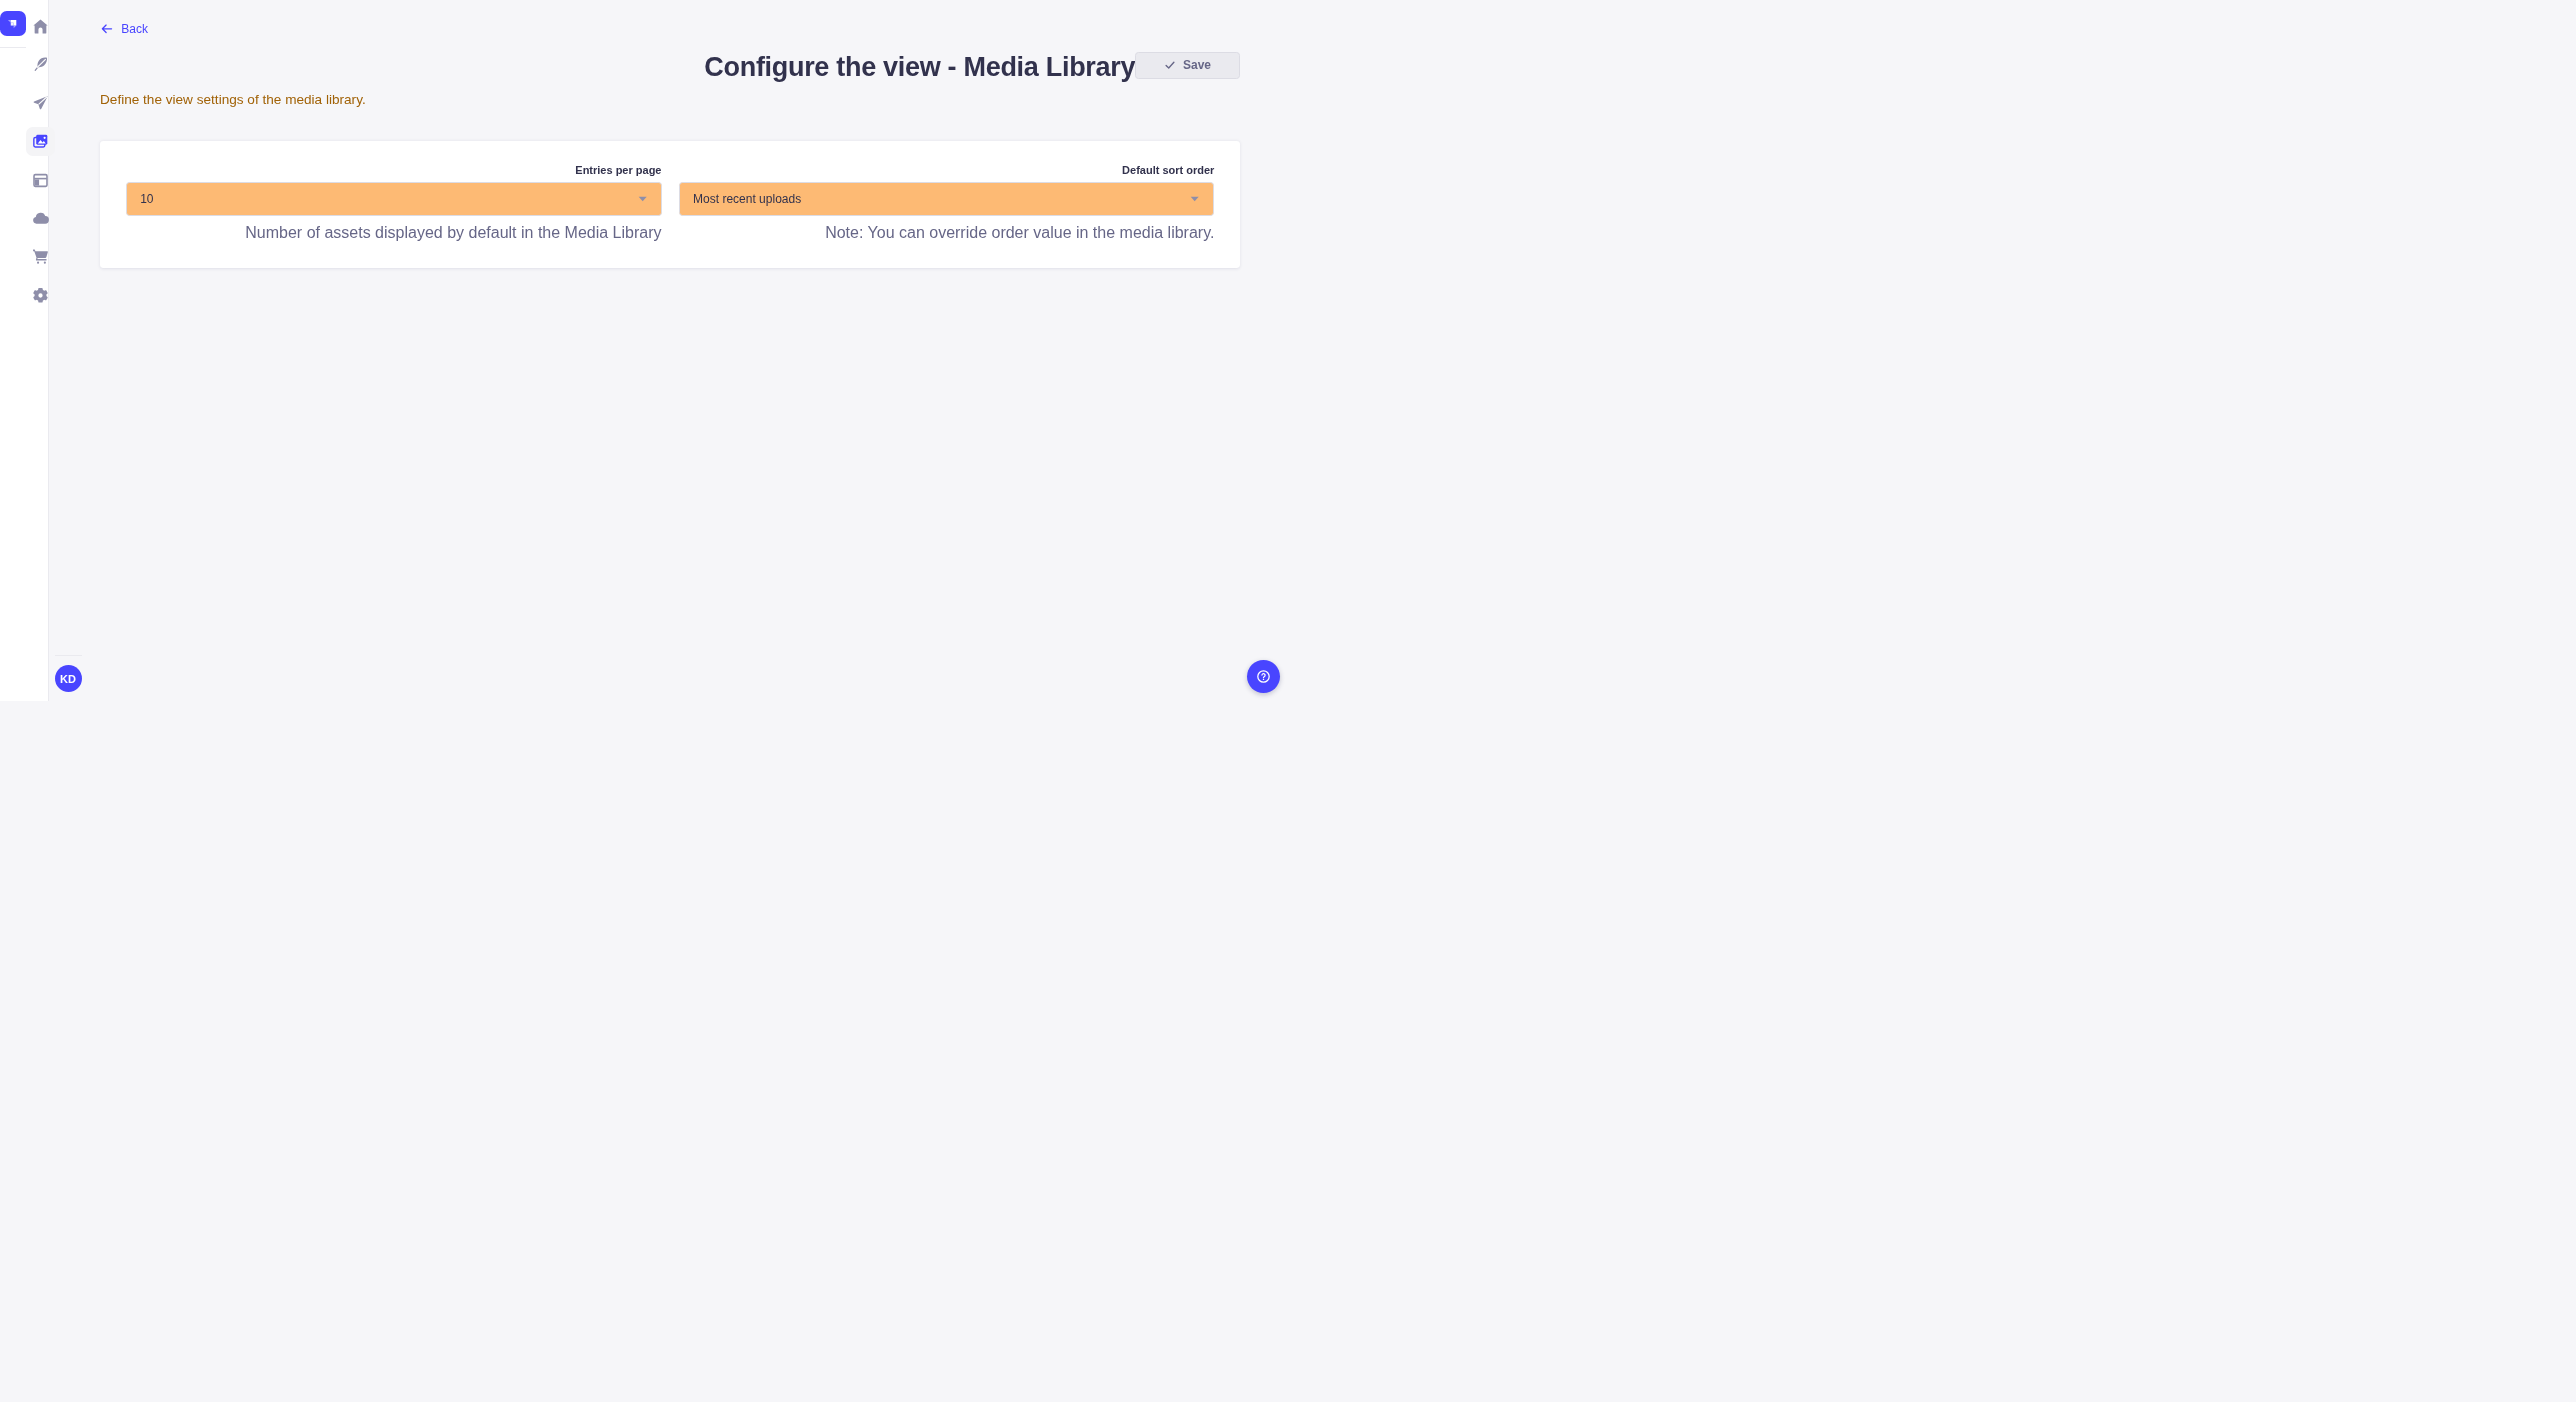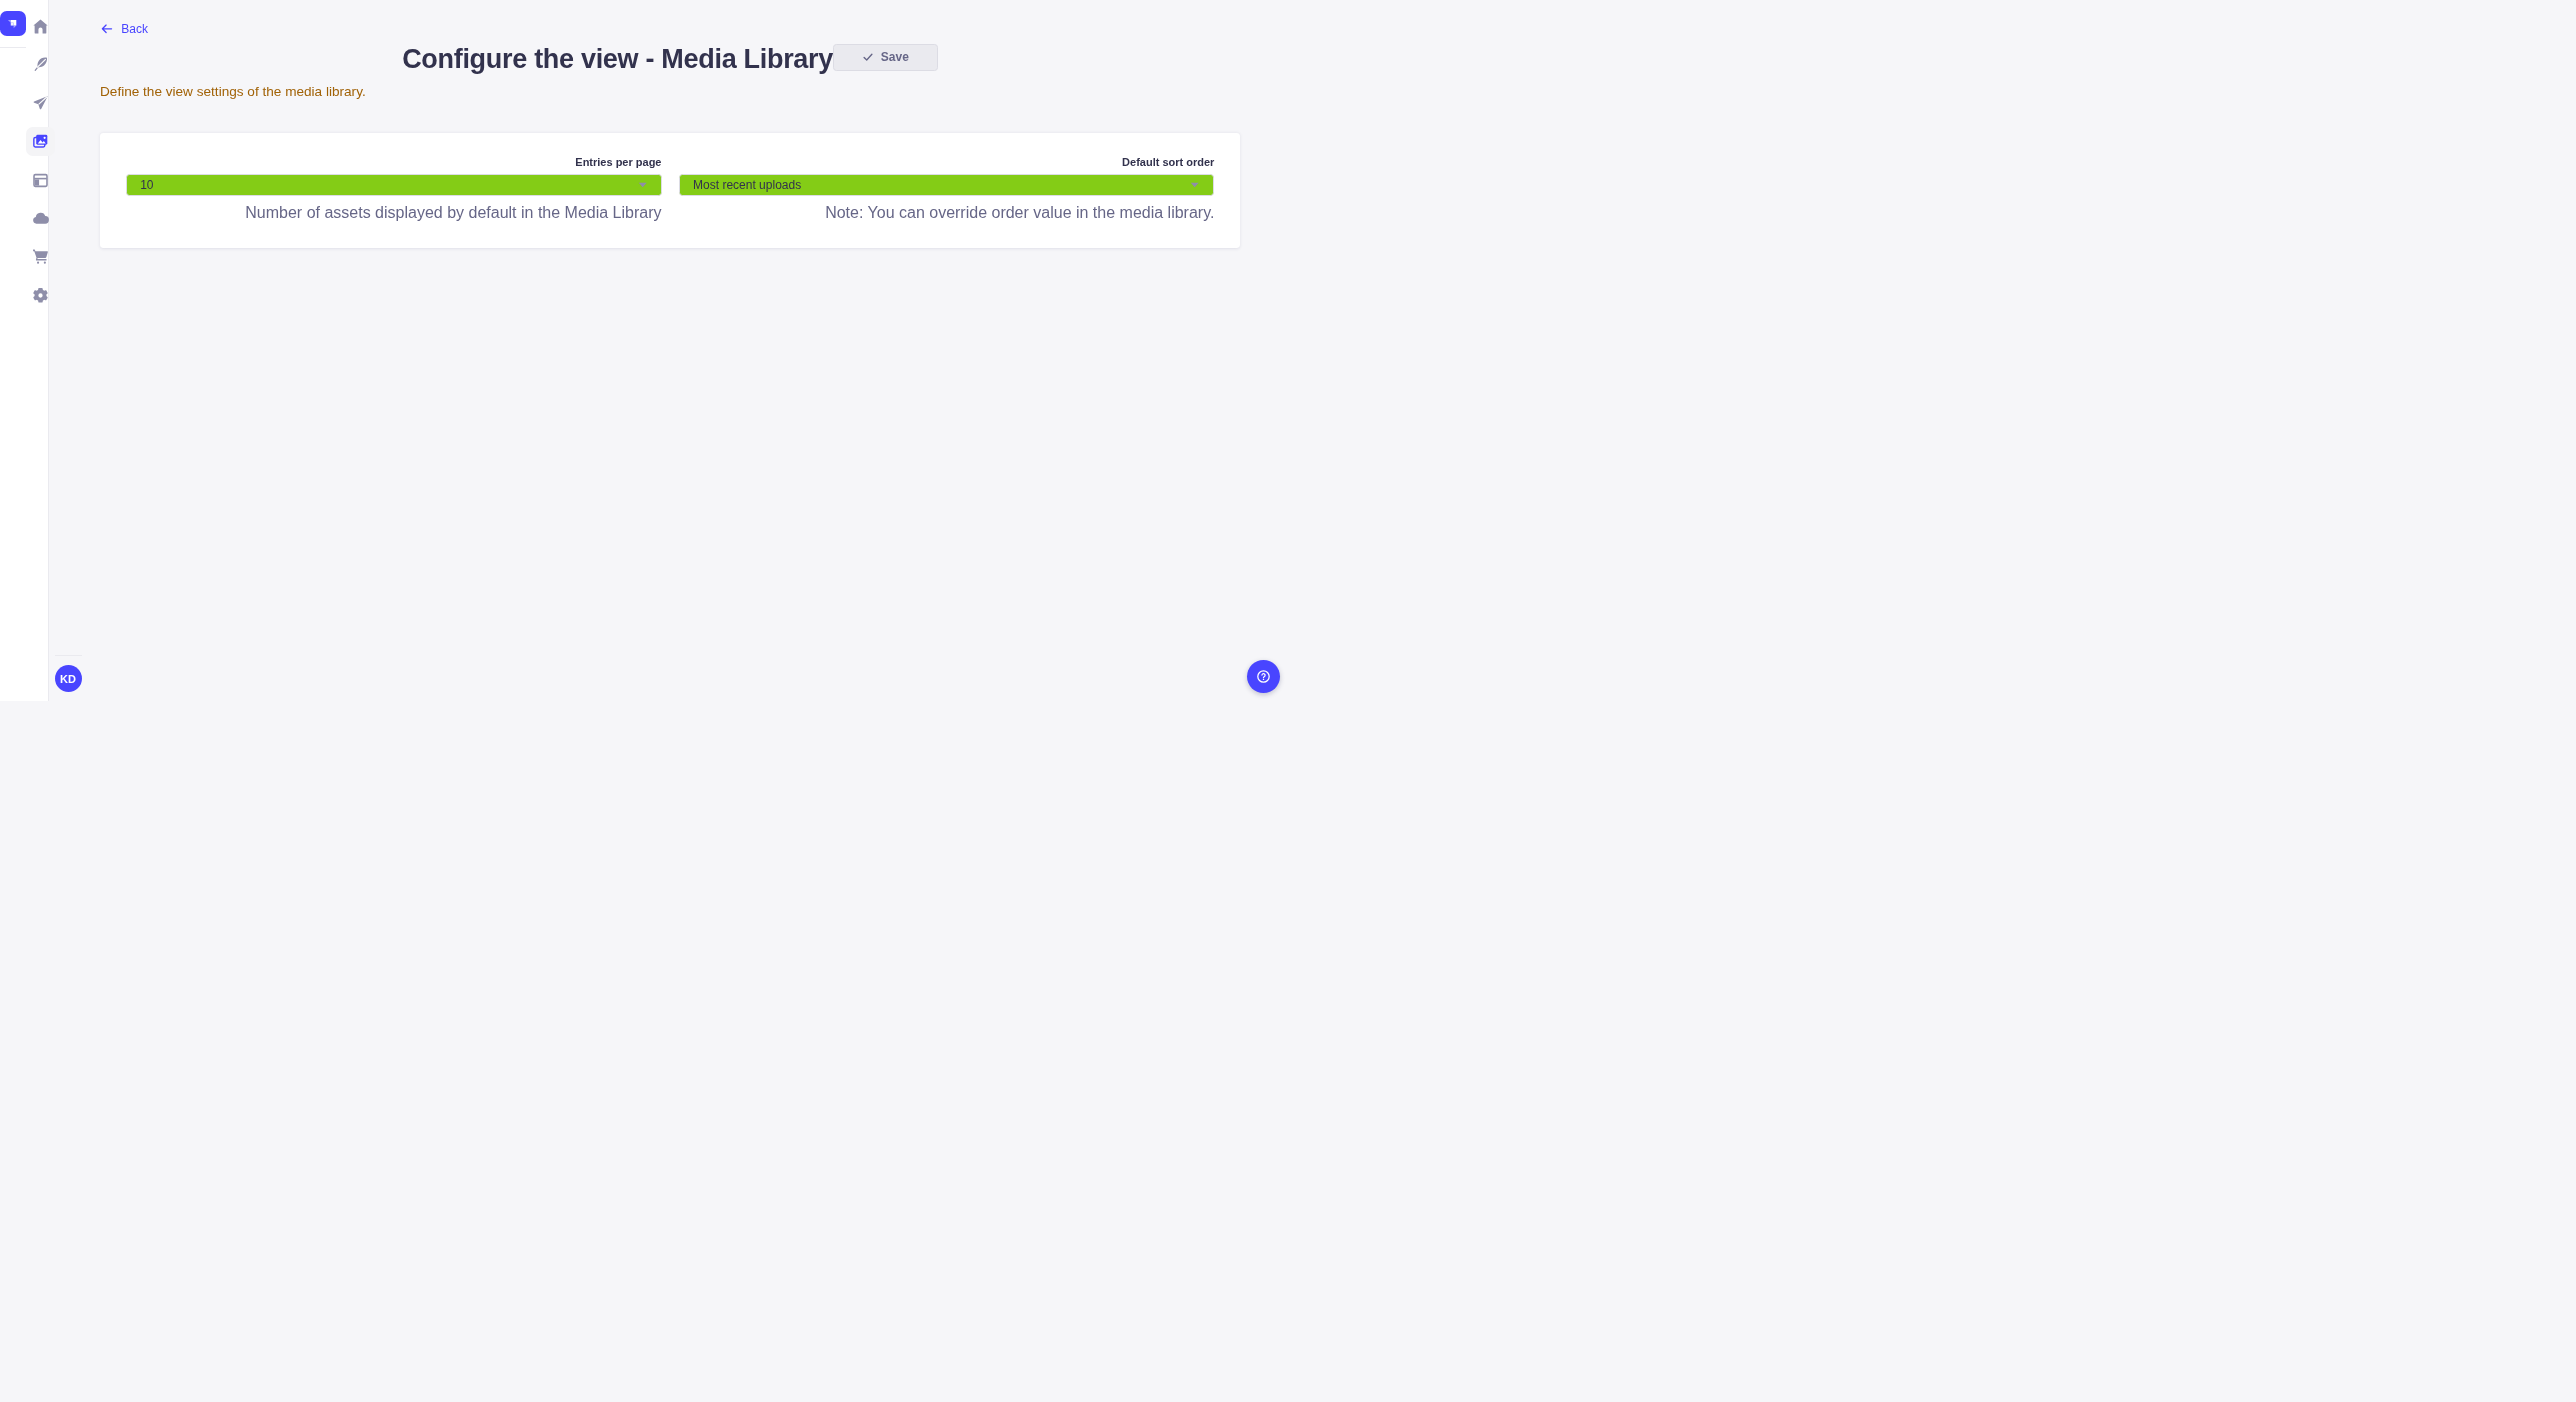--- a/index.html
+++ b/index.html
@@ -42,21 +42,21 @@
     display: flex; align-items: center; justify-content: center; cursor: pointer;
     letter-spacing: 0.2px;
   }
 
   
   .main { flex: 1; padding: 22px 48px 0 51px; position: relative; }
   .back-link {
     display: inline-flex; align-items: flex-end; gap: 7.7px;
     color: #4945ff; font-size: 12px; cursor: pointer; text-decoration: none;
   }
-  .title-row { display: flex; align-items: flex-start; justify-content: center; margin-top: 3px; }
+  .title-row { display: flex; align-items: flex-start; justify-content: flex-end; margin-top: 11px; }
   h1.page-title { font-size: 27px; line-height: 34px; font-weight: bold; color: #32324d; letter-spacing: -0.3px; }
   .page-subtitle { margin-top: 7.7px; font-size: 13.6px; color: #a16207; }
 
   .save-button {
     margin-top: 1.7px;
     display: inline-flex; align-items: center; gap: 6.8px;
     height: 27px; padding: 0 28px;
     background: #eaeaef; border: 0.9px solid #dcdce4; border-radius: 3.4px;
     color: #666687; font-size: 12px; font-weight: bold;
     font-family: "Liberation Sans", sans-serif;
@@ -65,21 +65,21 @@
 
   
   .card {
     margin-top: 34px; background: #ffffff; border-radius: 3.4px;
     box-shadow: 0 0.9px 3.4px rgba(33, 33, 82, 0.1);
     padding: 23px 25.6px 25.6px;
     display: grid; grid-template-columns: 1fr 1fr; column-gap: 17px; text-align: right;
   }
   .field-label { font-size: 11px; font-weight: bold; color: #32324d; margin-bottom: 6.8px; }
   .select-box {
-    height: 22px; background: #84cc16;
+    height: 34px; background: #fdba74;
     border: 0.9px solid #dcdce4; border-radius: 3.4px;
     display: flex; align-items: center; justify-content: space-between;
     padding: 0 13.6px; cursor: pointer;
   }
   .select-value { font-size: 12px; color: #32324d; }
   .field-hint { margin-top: 7.7px; font-size: 16px; color: #666687; }
 
   
   .help-fab {
     position: absolute; right: 8.5px; bottom: 8.5px;

